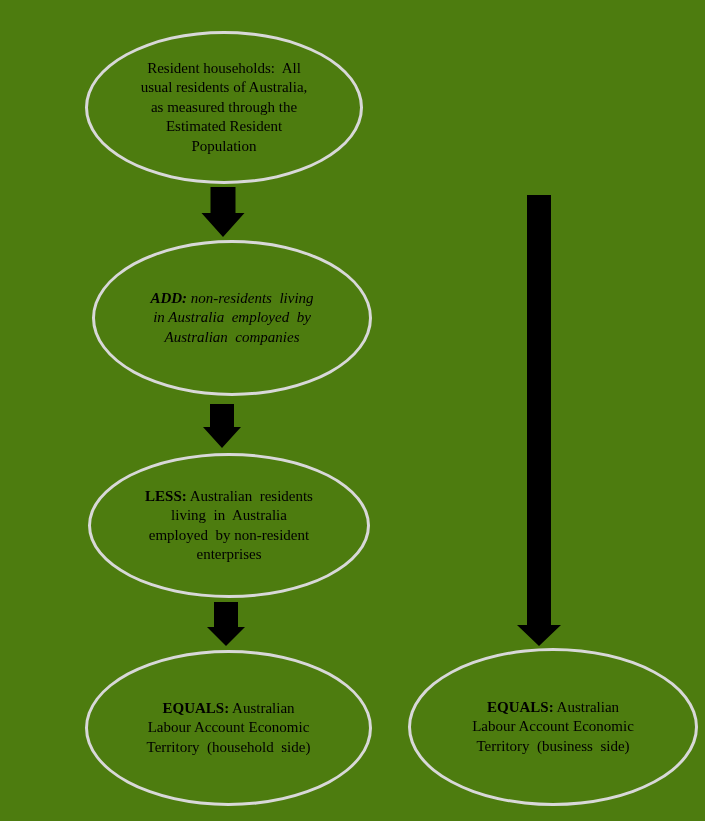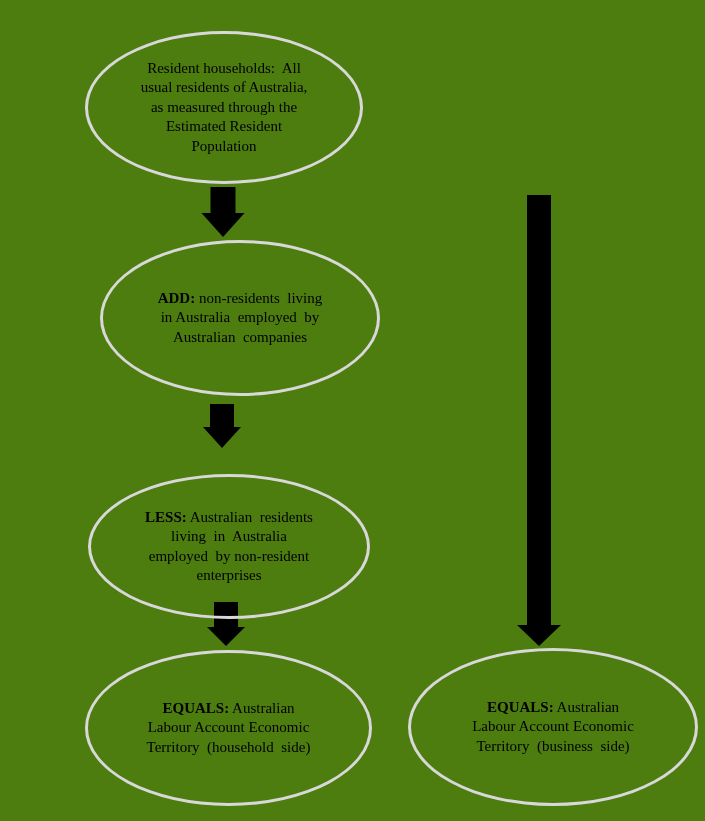--- a/index.html
+++ b/index.html
@@ -30,22 +30,22 @@
     font-size: 15px;
     line-height: 19.5px;
     color: #000000;
     width: 100%;
     padding: 0 20px;
   }
   .node-text b { font-weight: bold; }
   
   .n1 { left: 85px;  top: 31px;  width: 278px; height: 153px; }
   .n2 { left: 398px; top: 23px;  width: 286px; height: 170px; }
-  .n3 { left: 100px;  top: 240px; width: 280px; height: 156px; }
-  .n4 { left: 88px;  top: 474px; width: 282px; height: 145px; }
+  .n3 { left: 92px;  top: 240px; width: 280px; height: 156px; font-style: italic; }
+  .n4 { left: 88px;  top: 453px; width: 282px; height: 145px; }
   .n5 { left: 85px;  top: 650px; width: 287px; height: 156px; }
   .n6 { left: 408px; top: 648px; width: 290px; height: 158px; }
   .arrow-layer {
     position: absolute;
     left: 0; top: 0;
     width: 705px;
     height: 821px;
     pointer-events: none;
   }
 </style>

